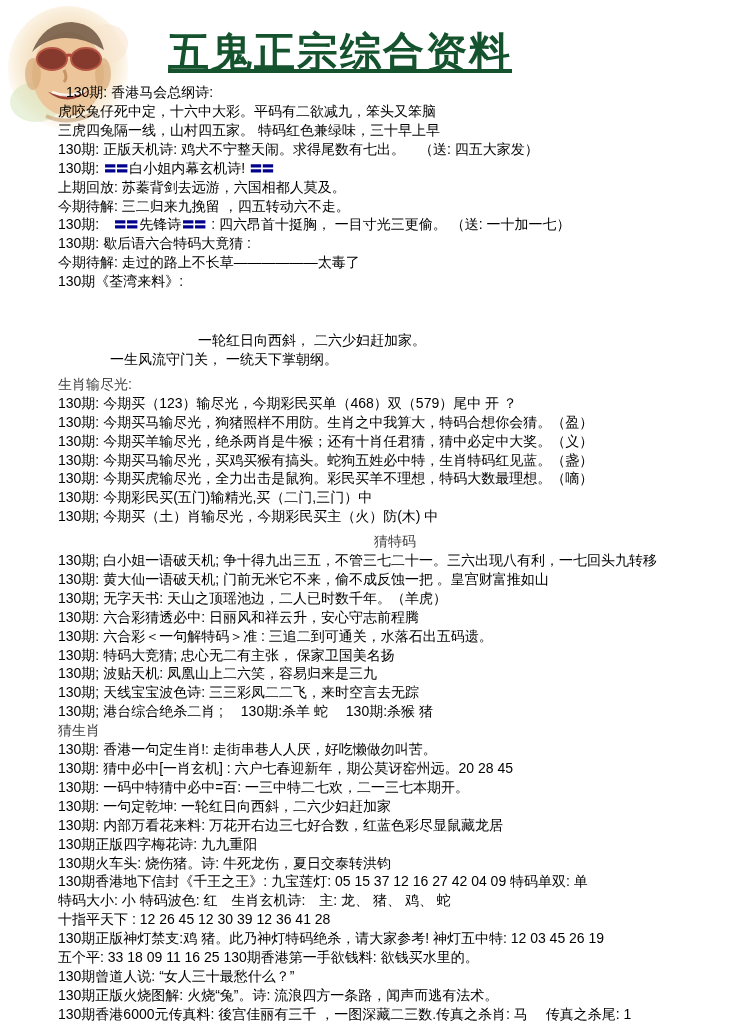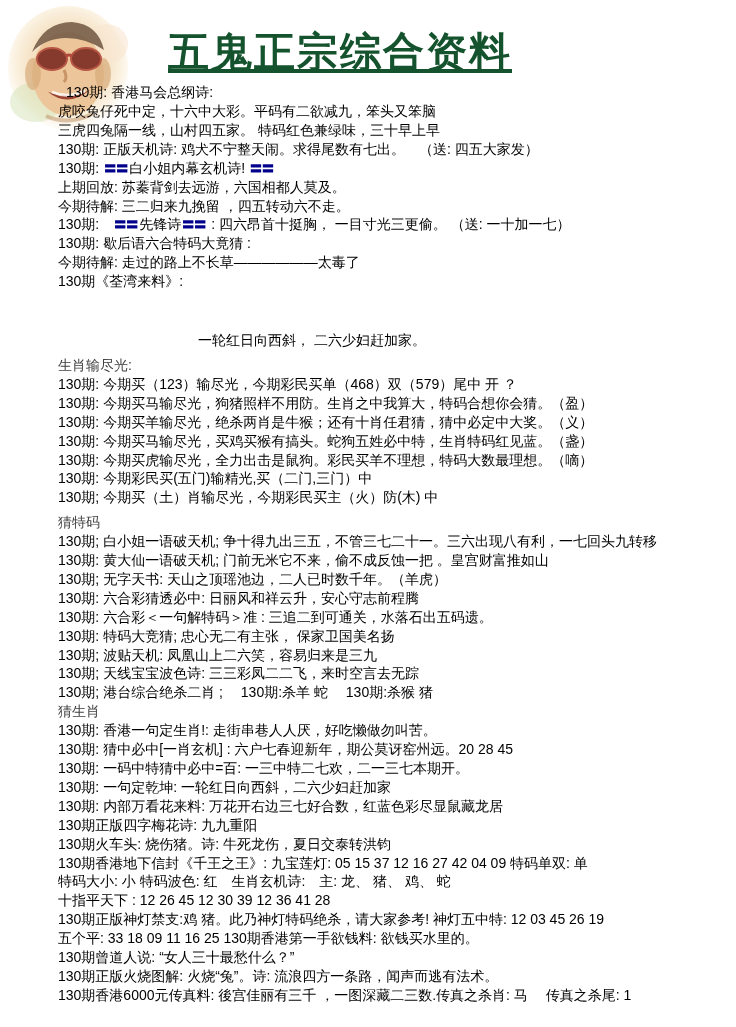--- a/index.html
+++ b/index.html
@@ -61,29 +61,30 @@
       <div class="line"><span>三虎四兔隔一线，山村四五家。 特码红色兼绿味，三十早上早</span></div>
       <div class="line"><span>130期: 正版天机诗: 鸡犬不宁整天闹。求得尾数有七出。　（送: 四五大家发）</span></div>
       <div class="line"><span>130期: </span><span class="c-navy">〓〓</span><span>白小姐内幕玄机诗! </span><span class="c-navy">〓〓</span></div>
       <div class="line"><span>上期回放: 苏蓁背剑去远游，六国相都人莫及。</span></div>
       <div class="line"><span>今期待解: 三二归来九挽留 ，四五转动六不走。</span></div>
       <div class="line"><span>130期:　</span><span class="c-navy">〓〓</span><span>先锋诗</span><span class="c-navy">〓〓</span><span> : 四六昂首十挺胸， 一目寸光三更偷。 （送: 一十加一七）</span></div>
       <div class="line"><span>130期: 歇后语六合特码大竟猜 :</span></div>
       <div class="line"><span>今期待解: 走过的路上不长草——————太毒了</span></div>
       <div class="line"><span>130期《荃湾来料》:</span></div>
       <div class="line" style="padding-left: 140px; margin-top: 40px;"><span>一轮红日向西斜， 二六少妇赶加家。</span></div>
+      <div class="line" style="padding-left: 52px;"><span>一生风流守门关， 一统天下掌朝纲。</span></div>
       <div class="line" style="margin-top: 6px;"><span class="c-red">生肖输尽光:</span></div>
       <div class="line"><span>130期: 今期买（123）输尽光，今期彩民买单（468）双（579）尾中 开 ？</span></div>
       <div class="line"><span>130期: 今期买马输尽光，狗猪照样不用防。生肖之中我算大，特码合想你会猜。（盈）</span></div>
       <div class="line"><span>130期: 今期买羊输尽光，绝杀两肖是牛猴；还有十肖任君猜，猜中必定中大奖。（义）</span></div>
       <div class="line"><span>130期: 今期买马输尽光，买鸡买猴有搞头。蛇狗五姓必中特，生肖特码红见蓝。（盏）</span></div>
       <div class="line"><span>130期: 今期买虎输尽光，全力出击是鼠狗。彩民买羊不理想，特码大数最理想。（嘀）</span></div>
       <div class="line"><span>130期: 今期彩民买(五门)输精光,买（二门,三门）中</span></div>
       <div class="line"><span>130期; 今期买（土）肖输尽光，今期彩民买主（火）防(木) 中</span></div>
-      <div class="line" style="margin-top: 6px;"><span class="c-red">猜特码</span></div>
+      <div class="line" style="margin-top: 6px; text-align: center;"><span class="c-red">猜特码</span></div>
       <div class="line"><span>130期; 白小姐一语破天机; 争十得九出三五，不管三七二十一。三六出现八有利，一七回头九转移</span></div>
       <div class="line"><span>130期: 黄大仙一语破天机; 门前无米它不来，偷不成反蚀一把 。皇宫财富推如山</span></div>
       <div class="line"><span>130期; 无字天书: 天山之顶瑶池边，二人已时数千年。（羊虎）</span></div>
       <div class="line"><span>130期: 六合彩猜透必中: 日丽风和祥云升，安心守志前程腾</span></div>
       <div class="line"><span>130期: 六合彩＜一句解特码＞准 : 三追二到可通关，水落石出五码遗。</span></div>
       <div class="line"><span>130期: 特码大竞猜; 忠心无二有主张， 保家卫国美名扬</span></div>
       <div class="line"><span>130期; 波贴天机: 凤凰山上二六笑，容易归来是三九</span></div>
       <div class="line"><span>130期; 天线宝宝波色诗: 三三彩凤二二飞，来时空言去无踪</span></div>
       <div class="line"><span>130期; 港台综合绝杀二肖 ;　 130期:杀羊 蛇　 130期:杀猴 猪</span></div>
       <div class="line" style=""><span class="c-red">猜生肖</span></div>

